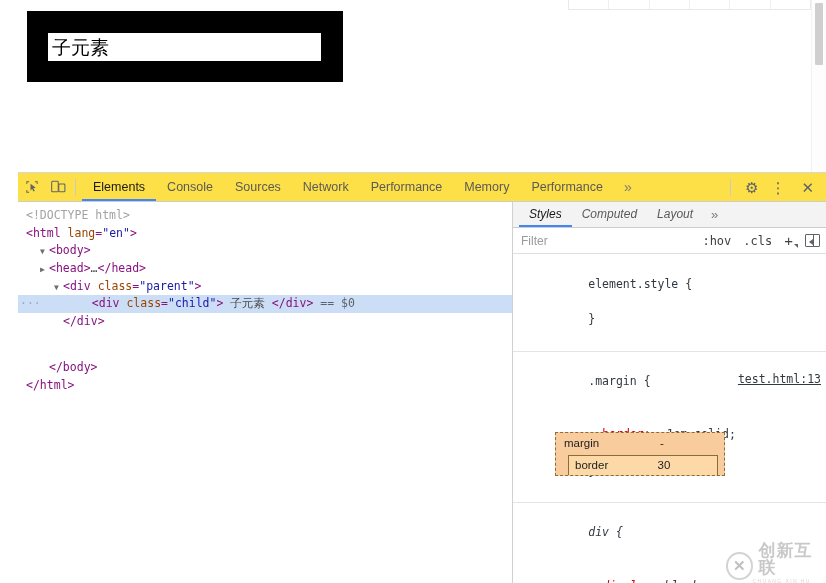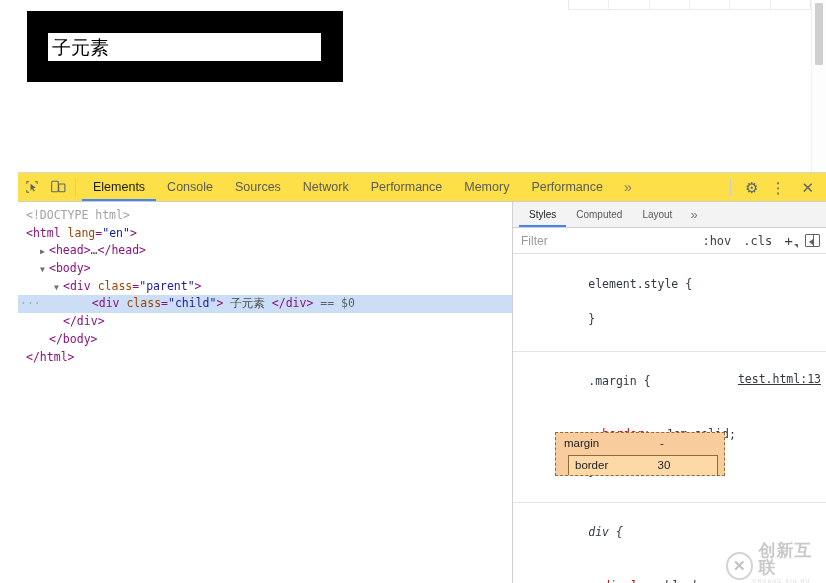--- a/index.html
+++ b/index.html
@@ -246,24 +246,25 @@
     border-bottom: 1px solid #cdcdcd;
     display: flex;
     align-items: center;
     box-sizing: border-box;
     padding-left: 6px;
   }
   .st-tab {
     height: 25px;
     line-height: 25px;
     padding: 0 10px;
-    font-size: 10px;
+    font-size: 12px;
     color: #5a5a5a;
     cursor: pointer;
     font-family: "Liberation Sans", sans-serif;
+    font-style: italic;
   }
   .st-tab.active {
     color: #1a1a1a;
     box-shadow: inset 0 -2px 0 #4285f4;
   }
   .st-more {
     font-size: 13px;
     color: #7a7a7a;
     padding: 0 8px;
     cursor: pointer;
@@ -519,26 +520,26 @@
       <div class="closebtn">✕</div>
     </div>
   </div>
 
   <div id="dt-body">
 
     <div id="dom-pane">
       <div id="dom-rows">
           <div class="dom-row" style="padding-left: 8px;"><span class="doctype">&lt;!DOCTYPE html&gt;</span></div>
           <div class="dom-row" style="padding-left: 8px;"><span class="punct">&lt;</span><span class="tag">html</span> <span class="attr-name">lang</span><span class="punct">=</span><span class="attr-val">"en"</span><span class="punct">&gt;</span></div>
+          <div class="dom-row" style="padding-left: 22px;"><span class="arrow">▼</span><span class="punct">&lt;</span><span class="tag">body</span><span class="punct">&gt;</span></div>
           <div class="dom-row" style="padding-left: 22px;"><span class="arrow">▶</span><span class="punct">&lt;</span><span class="tag">head</span><span class="punct">&gt;</span><span class="txt">…</span><span class="punct">&lt;/</span><span class="tag">head</span><span class="punct">&gt;</span></div>
-          <div class="dom-row" style="padding-left: 22px;"><span class="arrow">▼</span><span class="punct">&lt;</span><span class="tag">body</span><span class="punct">&gt;</span></div>
           <div class="dom-row" style="padding-left: 36px;"><span class="arrow">▼</span><span class="punct">&lt;</span><span class="tag">div</span> <span class="attr-name">class</span><span class="punct">=</span><span class="attr-val">"parent"</span><span class="punct">&gt;</span></div>
           <div class="dom-row selected" style="padding-left: 2px;"><span class="ellipsis">···</span><span style="display:inline-block;width:42px"></span><span class="arrow"></span><span class="punct">&lt;</span><span class="tag">div</span> <span class="attr-name">class</span><span class="punct">=</span><span class="attr-val">"child"</span><span class="punct">&gt;</span><span class="txt"> 子元素 </span><span class="punct">&lt;/</span><span class="tag">div</span><span class="punct">&gt;</span><span class="dollar"> == $0</span></div>
           <div class="dom-row" style="padding-left: 36px;"><span class="arrow"></span><span class="punct">&lt;/</span><span class="tag">div</span><span class="punct">&gt;</span></div>
-          <div class="dom-row" style="padding-left: 22px;"><span class="arrow"></span><span class="punct">&lt;/</span><span class="tag">body</span><span class="punct">&gt;</span></div>
+          <div class="dom-row" style="padding-left: 22px; margin-top: 28px;"><span class="arrow"></span><span class="punct">&lt;/</span><span class="tag">body</span><span class="punct">&gt;</span></div>
           <div class="dom-row" style="padding-left: 8px;"><span class="punct">&lt;/</span><span class="tag">html</span><span class="punct">&gt;</span></div>
         </div>
     </div>
 
     <div id="vsplit"></div>
 
     <div id="styles-pane">
 
       <div id="styles-tabs">
         <div class="st-tab active">Styles</div>

